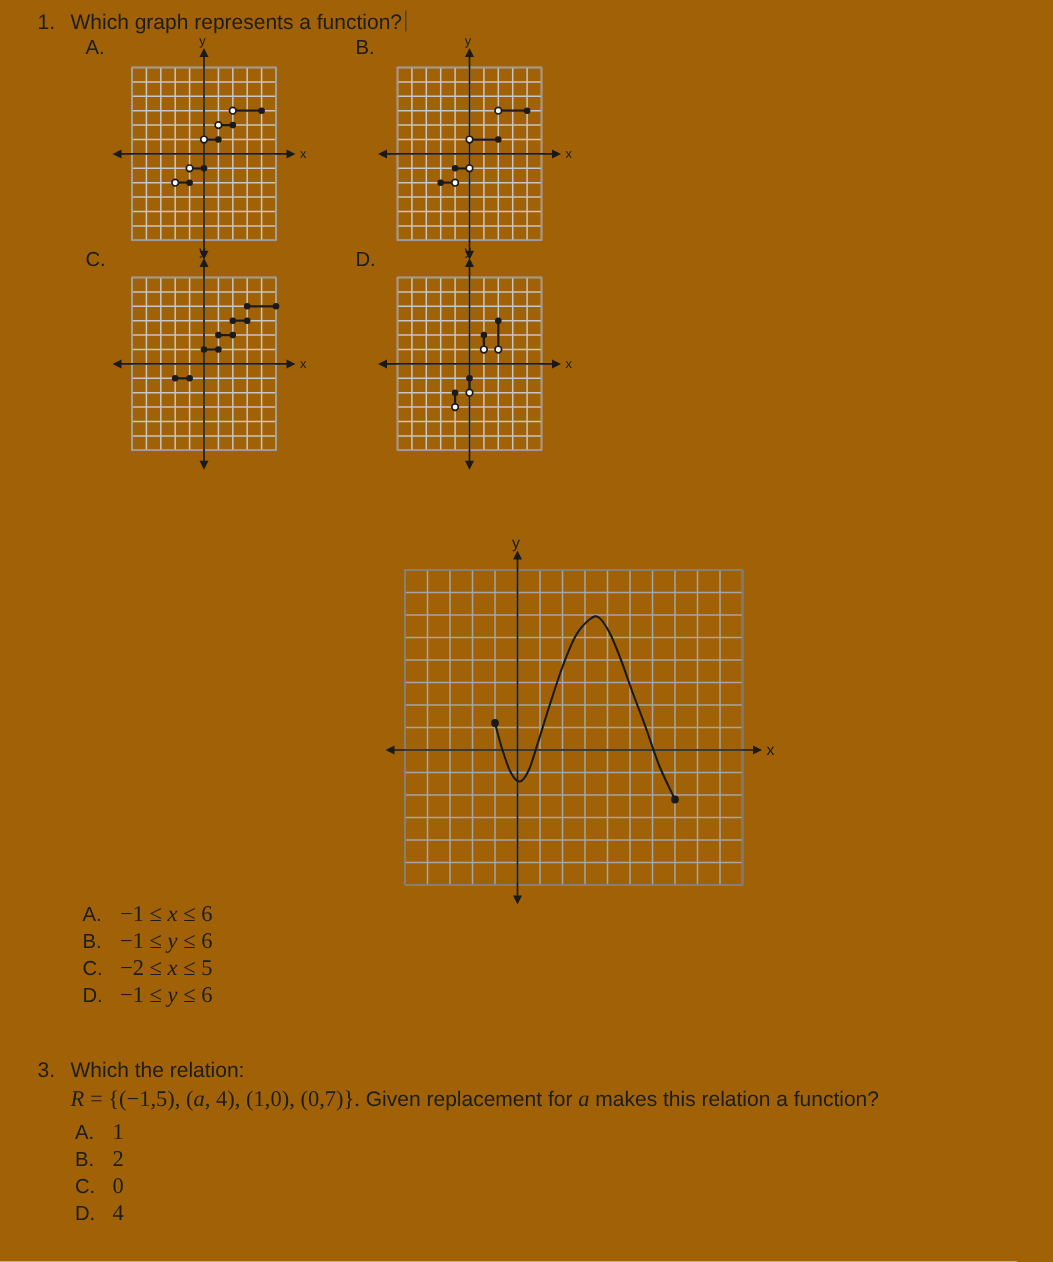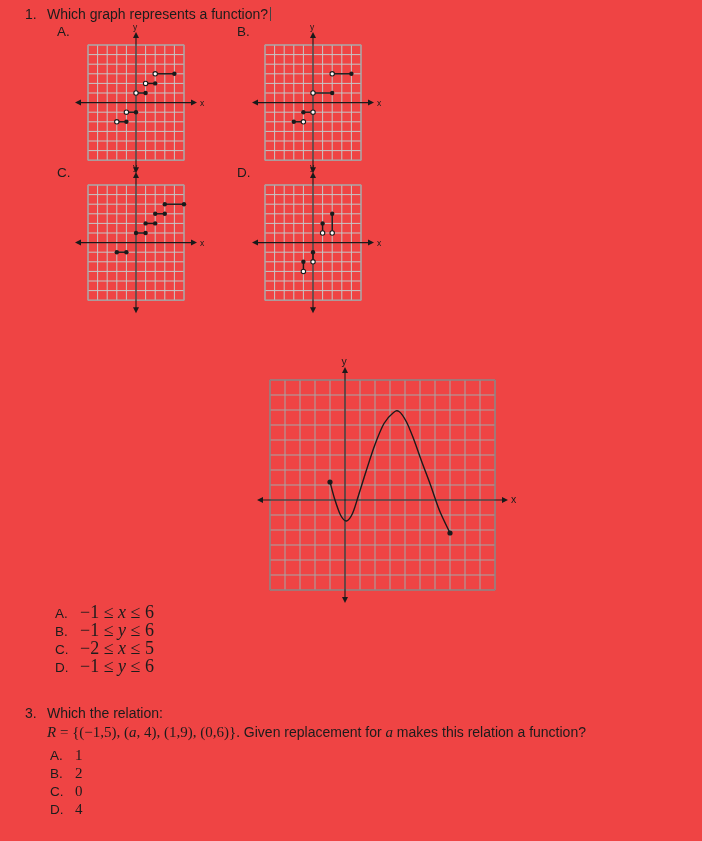--- a/index.html
+++ b/index.html
@@ -1,26 +1,26 @@
 <!DOCTYPE html>
 <html><head>
 <meta charset="utf-8">
 <style>
   html,body{margin:0;padding:0;background:#e8e8e8;}
   .page{
-    position:relative;width:702px;height:841px;background:#ef4444;
+    position:relative;width:702px;height:841px;background:#a16207;
     font-family:"Liberation Sans",sans-serif;color:#1c1c1c;overflow:hidden;
     margin:0 auto;
   }
   .abs{position:absolute;}
   .q{font-size:14px;white-space:nowrap;}
   .num{display:inline-block;width:22px;}
   .optlabel{font-size:13.5px;}
   .caret{display:inline-block;width:1px;height:14px;background:#444;margin-left:2px;vertical-align:-2px;}
-  .math{font-family:"Liberation Serif",serif;font-size:18px;}
+  .math{font-family:"Liberation Serif",serif;font-size:15px;}
   .serif{font-family:"Liberation Serif",serif;font-size:15px;}
   i{font-style:italic;}
   .choices .row{height:18px;display:flex;align-items:baseline;font-size:13.5px;white-space:nowrap;}
   .choices .clabel{display:inline-block;width:25px;font-size:13.5px;}
   svg{display:block;}
 </style>
 </head>
 <body>
 
 <div class="page">
@@ -302,21 +302,21 @@
     <div class="row">
       <span class="clabel">D.</span>
         <span class="math"><span>−1 ≤ </span><i>y</i><span> ≤ 6</span></span>
     </div>
   </div>
 
   <div class="abs q" style="left:25px;top:705px">
     <span class="num">3.</span><span>Which the relation:</span>
   </div>
 
-  <div class="abs q" style="left:47px;top:724px"><i class="serif">R</i><span class="serif"> = {(−1,5), (</span><i class="serif">a</i><span class="serif">, 4), (1,9), (0,6)}.</span><span>  Given replacement for </span><i class="serif">a</i><span> makes this relation a function?</span></div>
+  <div class="abs q" style="left:47px;top:724px"><i class="serif">R</i><span class="serif"> = {(−1,5), (</span><i class="serif">a</i><span class="serif">, 4), (1,0), (0,7)}.</span><span>  Given replacement for </span><i class="serif">a</i><span> makes this relation a function?</span></div>
 
   <div class="abs choices" style="left:50px;top:747px">
     <div class="row">
       <span class="clabel">A.</span>
         <span class="serif">1</span>
     </div>
     <div class="row">
       <span class="clabel">B.</span>
         <span class="serif">2</span>
     </div>

